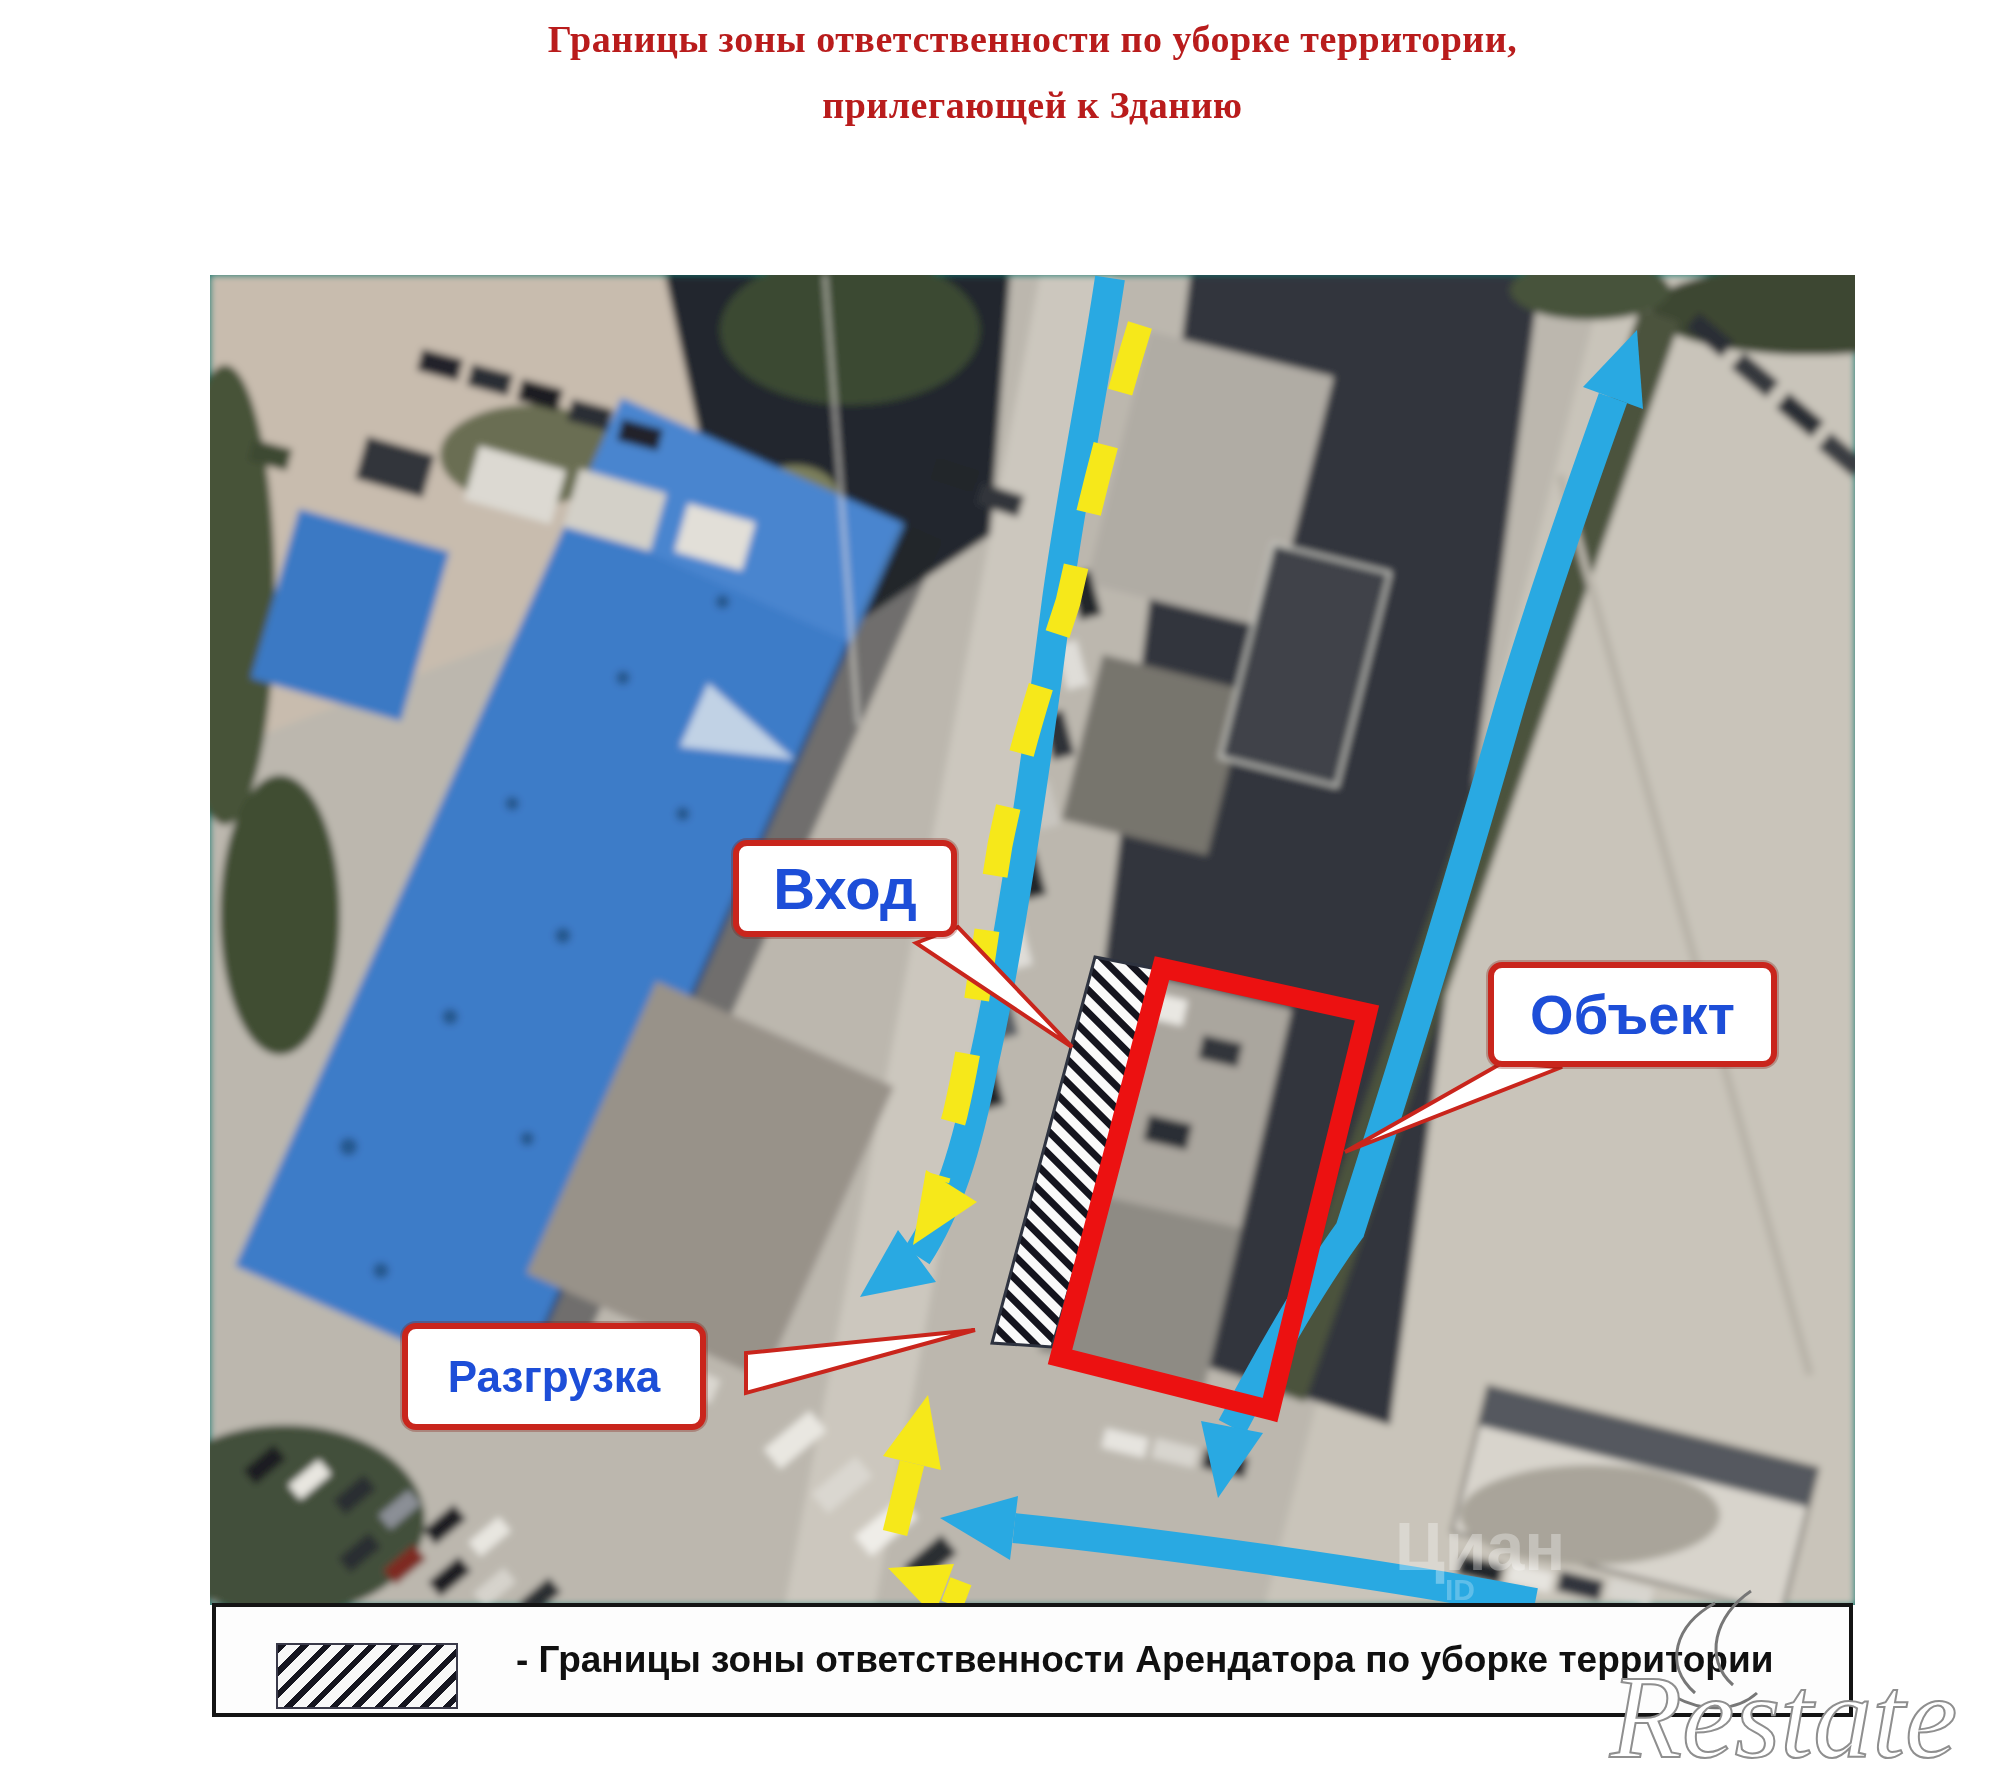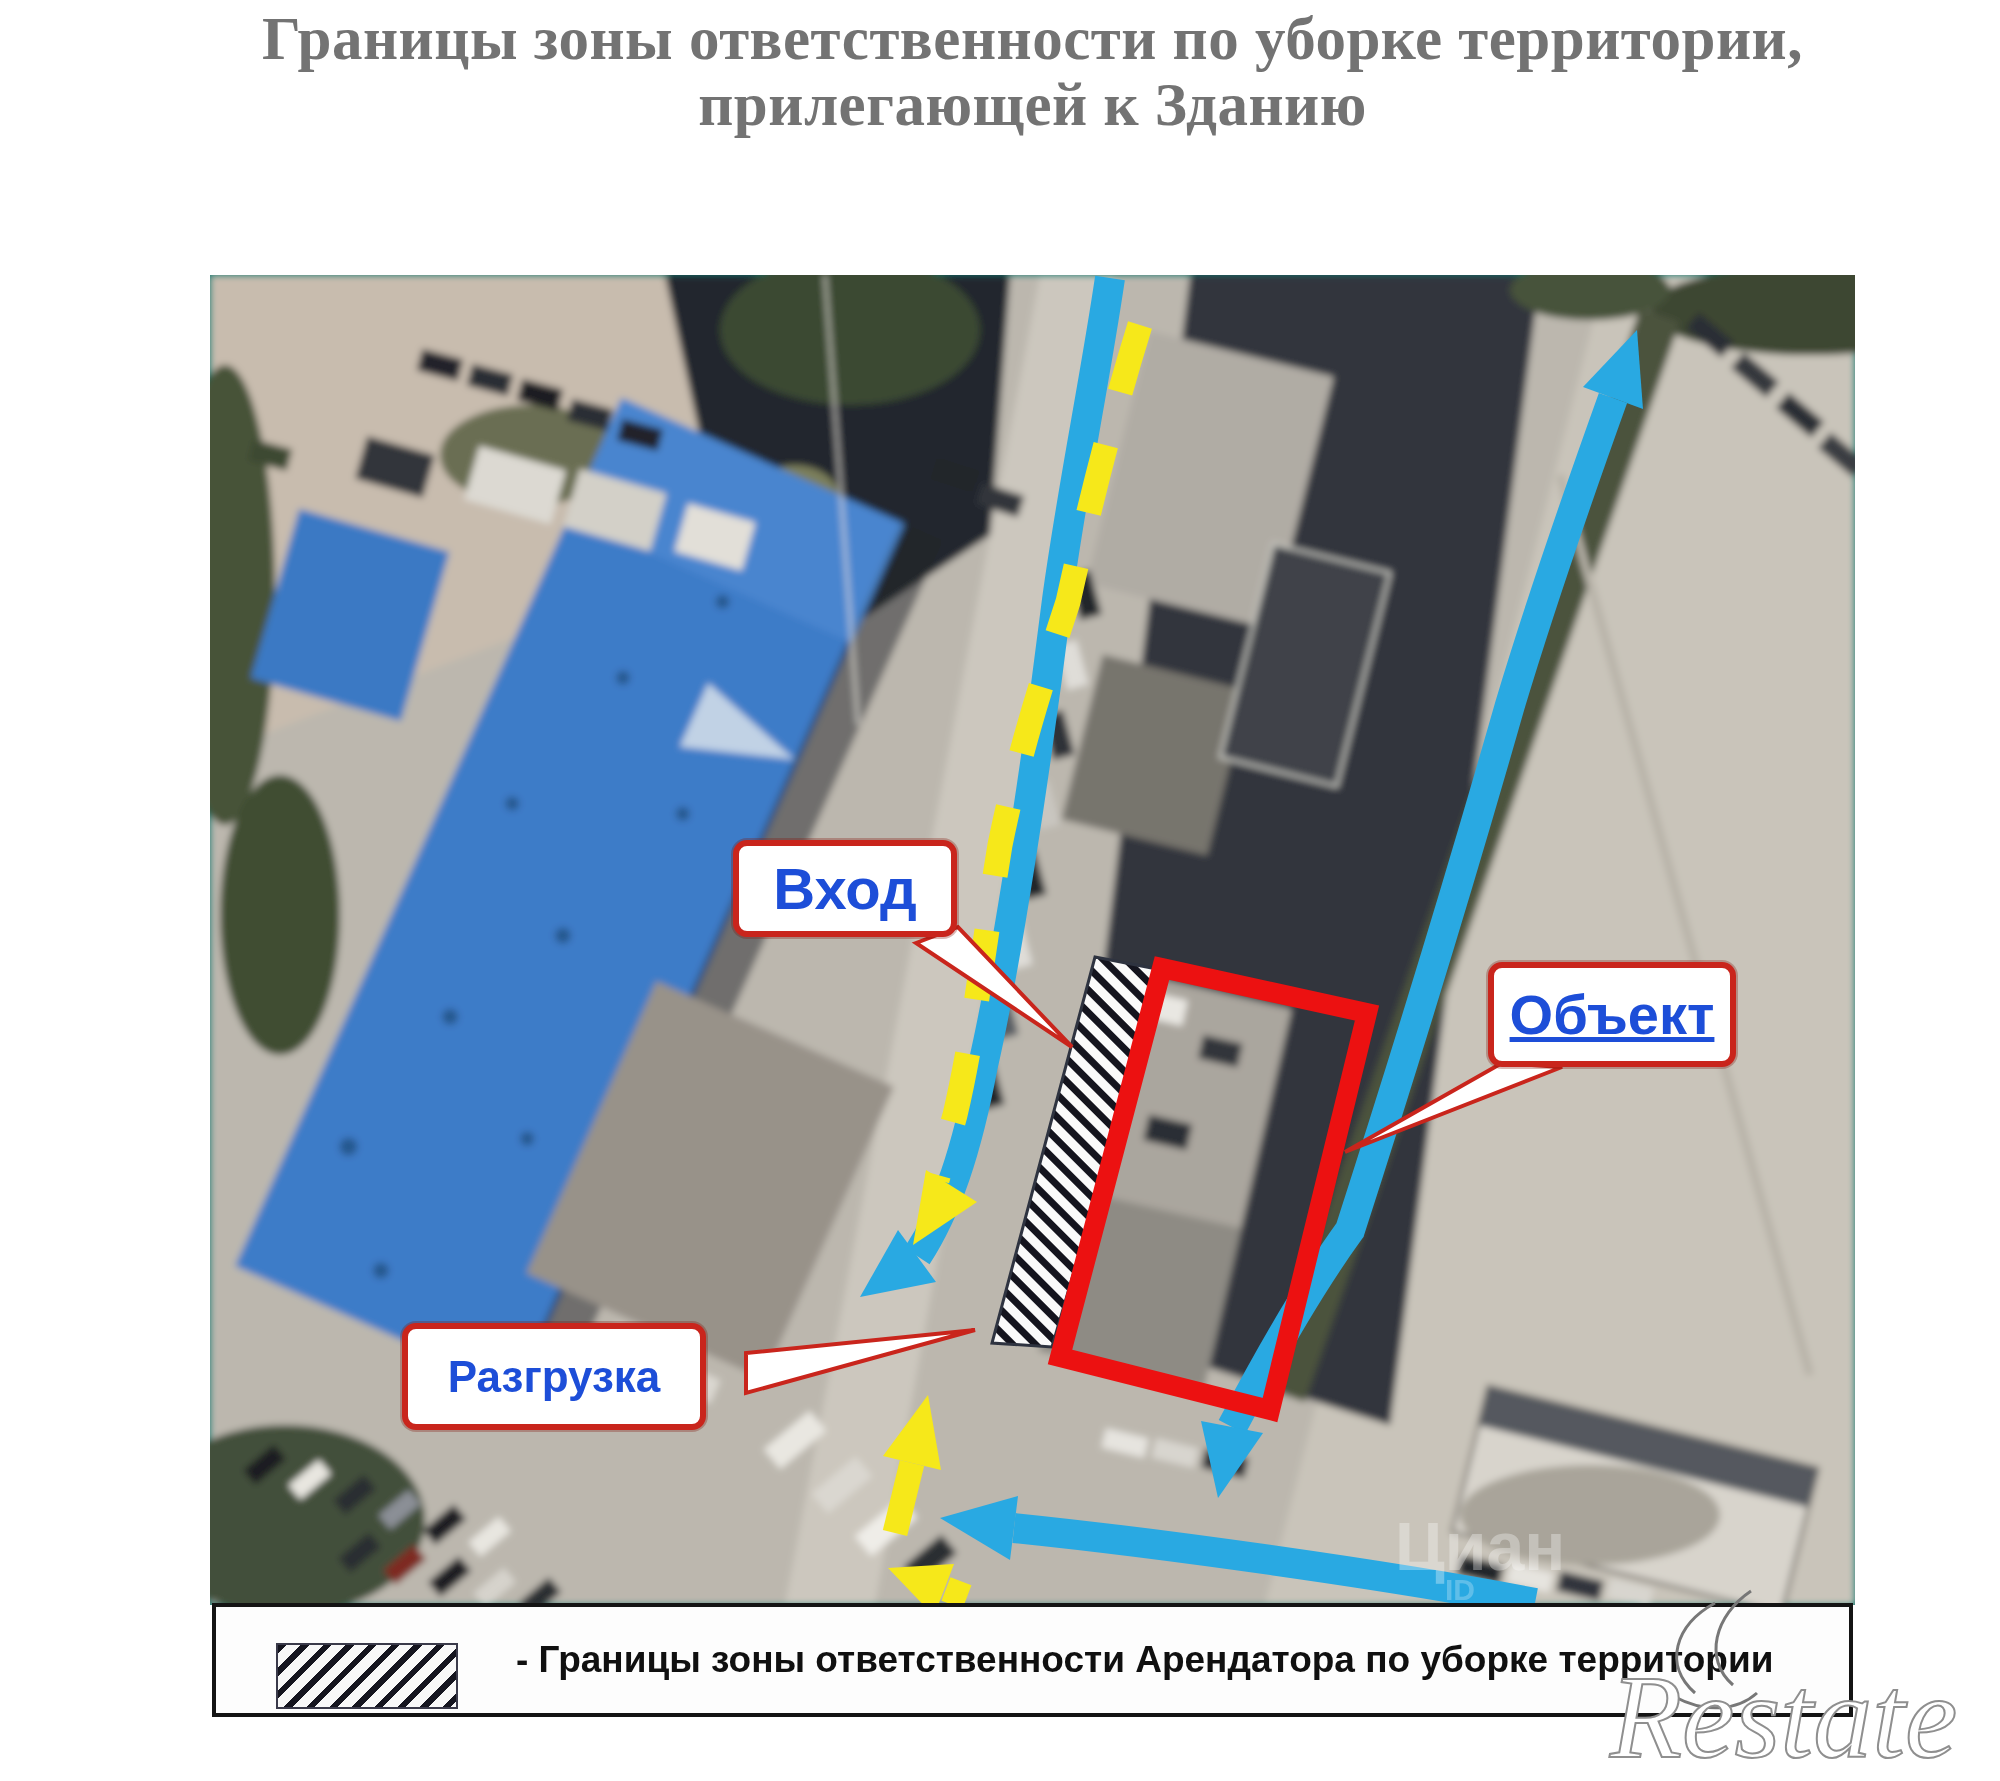--- a/index.html
+++ b/index.html
@@ -1,28 +1,28 @@
 <!DOCTYPE html>
 <html><head>
 <meta charset="utf-8">
 <style>
   html,body{margin:0;padding:0;background:#ffffff;}
   body{width:2000px;height:1781px;position:relative;overflow:hidden;
        font-family:"Liberation Sans",sans-serif;}
   .title{position:absolute;left:210px;top:6px;width:1645px;text-align:center;
-         font-family:"Liberation Serif",serif;font-weight:bold;color:#737373;
-         font-size:61px;line-height:66px;letter-spacing:0.5px;}
+         font-family:"Liberation Serif",serif;font-weight:bold;color:#b91c1c;
+         font-size:38px;line-height:66px;letter-spacing:0.5px;}
   .map-frame{position:absolute;left:210px;top:275px;width:1645px;height:1330px;
              background:#0f766e;overflow:hidden;}
   .map-frame svg{position:absolute;left:0;top:0;}
   .callout{position:absolute;background:#ffffff;border:6px solid #c9251c;border-radius:14px;
            box-shadow:0 0 0 2px rgba(130,20,10,.30);display:flex;align-items:center;justify-content:center;
            font-weight:bold;color:#1d4ed8;box-sizing:border-box;}
   .callout.entrance{left:733px;top:840px;width:224px;height:97px;font-size:58px;}
-  .callout.object{left:1488px;top:962px;width:248px;height:105px;font-size:56px;text-decoration:underline;}
+  .callout.object{left:1488px;top:962px;width:289px;height:105px;font-size:56px;}
   .callout.unloading{left:402px;top:1323px;width:304px;height:107px;font-size:44px;}
   .legend{position:absolute;left:212px;top:1603px;width:1641px;height:114px;
           border:4px solid #141414;background:#fdfdfd;box-sizing:border-box;}
   .legend .swatch{position:absolute;left:60px;top:36px;width:182px;height:66px;
           border:2px solid #3a3a4a;box-sizing:border-box;
           background:repeating-linear-gradient(135deg,#15151f 0 6px,#f8f8f8 6px 16px);}
   .legend .legend-text{position:absolute;left:300px;top:0;height:106px;line-height:106px;
           font-size:37px;font-weight:bold;color:#101010;white-space:nowrap;}
   .brandmark{position:absolute;left:1555px;top:1585px;width:445px;height:196px;}
 </style>

